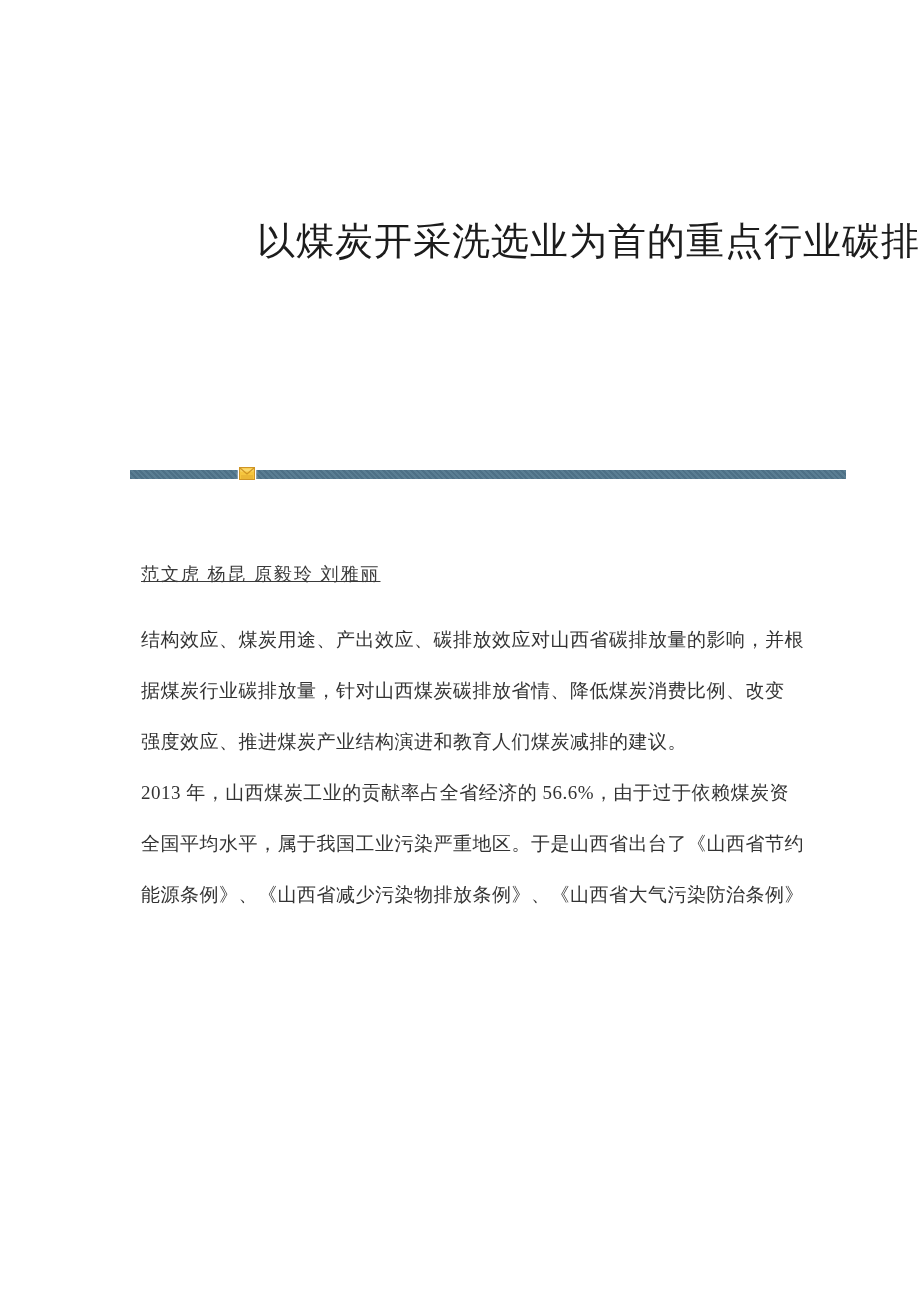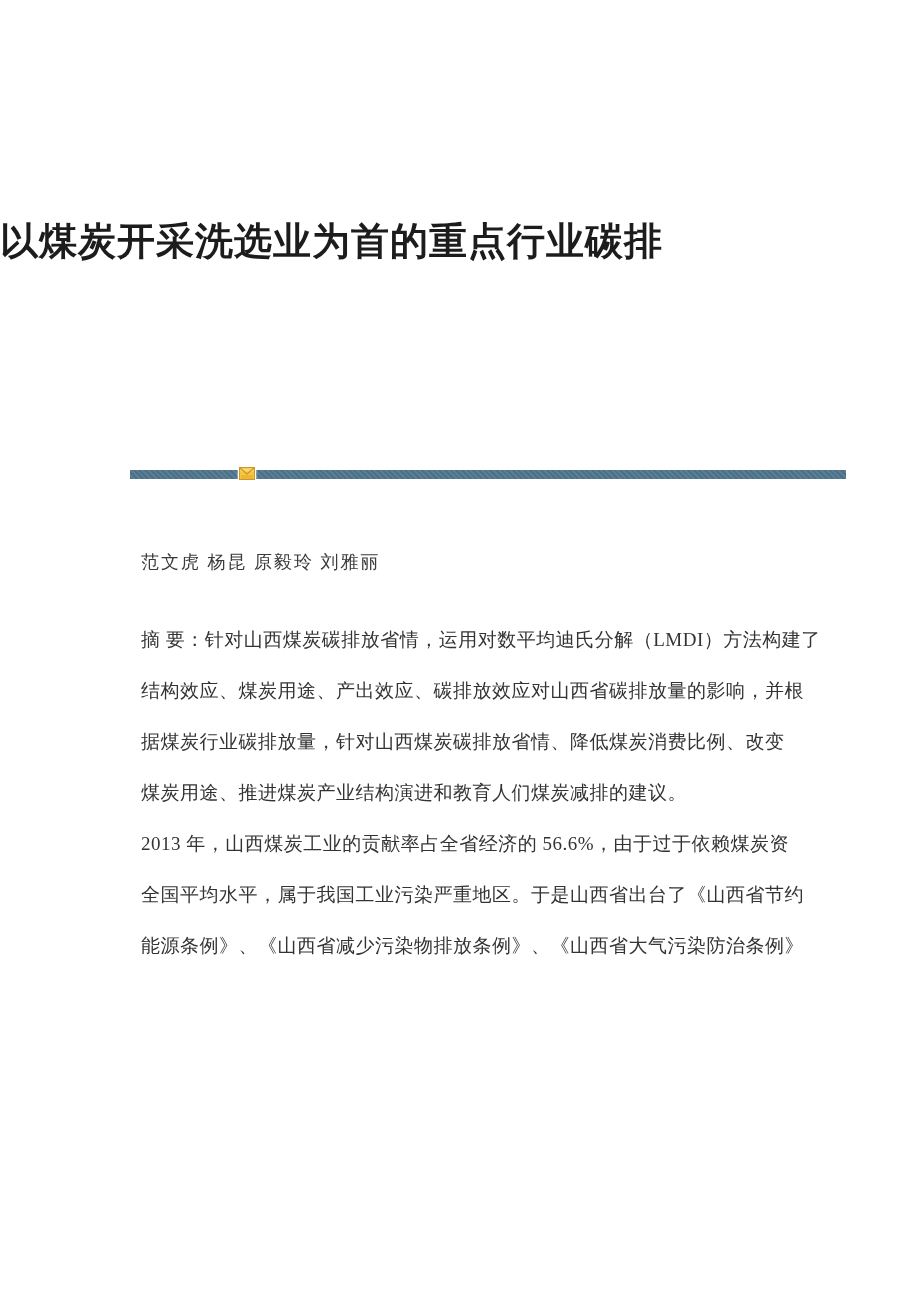--- a/index.html
+++ b/index.html
@@ -12,23 +12,23 @@
     overflow: hidden;
     font-family: "Liberation Serif", "DejaVu Serif", serif;
     color: #2b2b2b;
   }
   .doc-title {
     position: absolute;
     top. : 0;
     top: 194px;
     left: 0;
     width: 100%;
-    text-align: left;
+    text-align: right;
     font-size: 38px;
-    font-weight: bold;
+    font-weight: normal;
     line-height: 94px;
     letter-spacing: 1px;
     color: #1c1c1c;
   }
   .divider {
     position: absolute;
     top: 470px;
     left: 130px;
     width: 716px;
     height: 9px;
@@ -44,26 +44,27 @@
     height: 17px;
     background: #ffffff;
     box-shadow: 0 0 2px rgba(255,255,255,0.9);
     display: flex;
     align-items: center;
     justify-content: center;
   }
   .envelope-icon svg { display: block; }
   .authors {
     position: absolute;
-    top: 548px;
+    top: 560px;
     left: 141px;
     font-size: 18px;
     line-height: 28px;
     letter-spacing: 2px;
     color: #3a3a3a;
+    text-decoration: underline;
   }
   .content {
     position: absolute;
     top: 614px;
     left: 141px;
     width: 660px;
     font-size: 19px;
     line-height: 51px;
     letter-spacing: 0.5px;
     color: #333333;
@@ -90,24 +91,23 @@
         <line x1="2" y1="9" x2="14" y2="9" stroke="#e0a82e" stroke-width="1"></line>
         <line x1="2" y1="11" x2="14" y2="11" stroke="#e0a82e" stroke-width="1"></line>
       </svg>
     </div>
   </div>
 
   <div class="authors">范文虎 杨昆 原毅玲 刘雅丽</div>
 
   <div class="content">
     <div>
-      <div class="line">摘 要：针对山西煤炭碳排放省情，运用对数平均迪氏分解（LMDI）方法构建了</div>
       <div class="line">结构效应、煤炭用途、产出效应、碳排放效应对山西省碳排放量的影响，并根</div>
       <div class="line">据煤炭行业碳排放量，针对山西煤炭碳排放省情、降低煤炭消费比例、改变</div>
-      <div class="line">煤炭用途、推进煤炭产业结构演进和教育人们煤炭减排的建议。</div>
+      <div class="line">强度效应、推进煤炭产业结构演进和教育人们煤炭减排的建议。</div>
     </div>
     <div>
       <div class="line">2013 年，山西煤炭工业的贡献率占全省经济的 56.6%，由于过于依赖煤炭资</div>
       <div class="line">全国平均水平，属于我国工业污染严重地区。于是山西省出台了《山西省节约</div>
       <div class="line">能源条例》、《山西省减少污染物排放条例》、《山西省大气污染防治条例》</div>
     </div>
   </div>
 
 </div>
 

